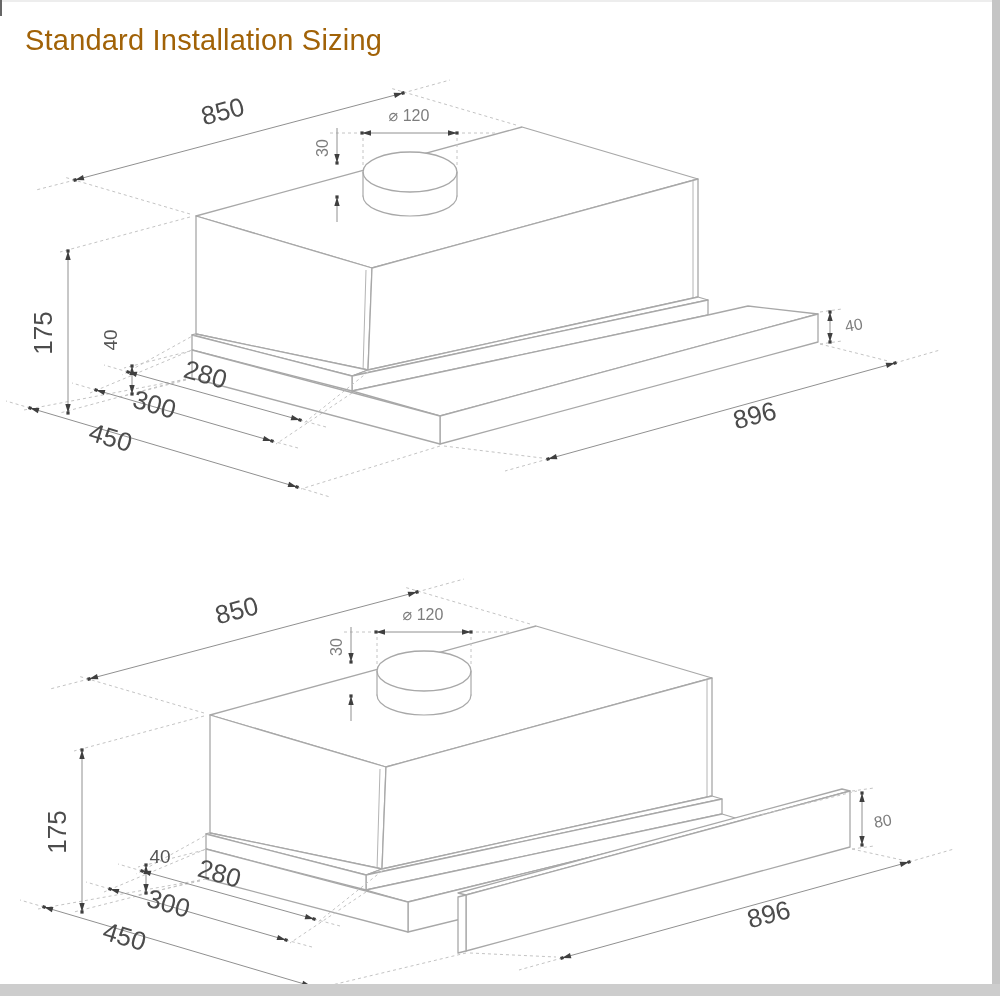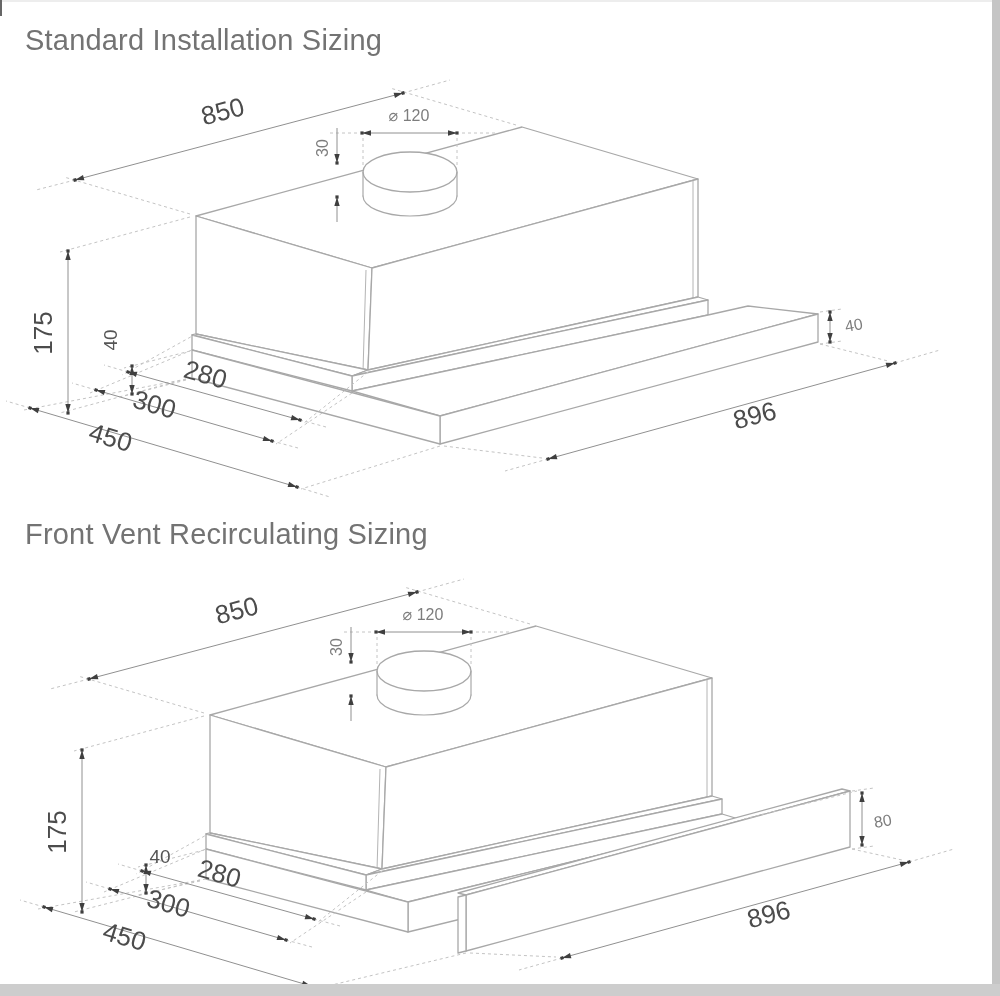--- a/index.html
+++ b/index.html
@@ -1,18 +1,18 @@
 <!DOCTYPE html>
 <html><head>
 <meta charset="utf-8">
 <style>
   html,body{margin:0;padding:0;background:#e9e9e9;}
   #page{position:relative;width:1000px;height:996px;background:#ffffff;overflow:hidden;
         font-family:"Liberation Sans", sans-serif;}
-  .title{position:absolute;left:25px;font-size:29px;font-weight:400;color:#737373;
+  .title{position:absolute;left:25px;font-size:29px;font-weight:400;color:#a16207;
          letter-spacing:0.2px;white-space:nowrap;}
   #title-standard{top:24px;}
   #title-frontvent{top:518px;}
   #diagram-svg{position:absolute;left:0;top:0;}
   .face{fill:#ffffff;stroke:#a8a8a8;stroke-width:1.3;stroke-linejoin:round;}
   .edge{fill:none;stroke:#a8a8a8;stroke-width:1.2;stroke-linejoin:round;stroke-linecap:round;}
   .thin{fill:none;stroke:#b4b4b4;stroke-width:1;}
   .dash{fill:none;stroke:#c4c4c4;stroke-width:1;stroke-dasharray:3 3;}
   .dim{fill:none;stroke:#909090;stroke-width:1;
        marker-start:url(#de);marker-end:url(#de);}
@@ -24,21 +24,20 @@
   #edge-bottom{position:absolute;left:0;top:984px;width:1000px;height:12px;background:#cdcdcd;}
   #edge-top{position:absolute;left:0;top:0;width:1000px;height:2px;background:#ededed;}
   #corner-mark{position:absolute;left:0;top:0;width:2px;height:16px;background:#666;}
 </style>
 </head>
 <body>
 
 <div id="page">
 
   <div class="title" id="title-standard">Standard Installation Sizing</div>
-  <div class="title" id="title-frontvent">Front Vent Recirculating Sizing</div>
 
   <svg id="diagram-svg" width="1000" height="996" viewBox="0 0 1000 996">
     <defs>
       <marker id="de" viewBox="-11 -4 14 8" refX="0" refY="0" markerWidth="14" markerHeight="8" orient="auto-start-reverse" markerUnits="userSpaceOnUse">
         <path d="M-9,-2.7 L0,0 L-9,2.7 Z" fill="#3f3f3f"></path>
         <rect x="-1.6" y="-1.6" width="3.2" height="3.2" fill="#3f3f3f"></rect>
       </marker>
     </defs>
 
     <g>

